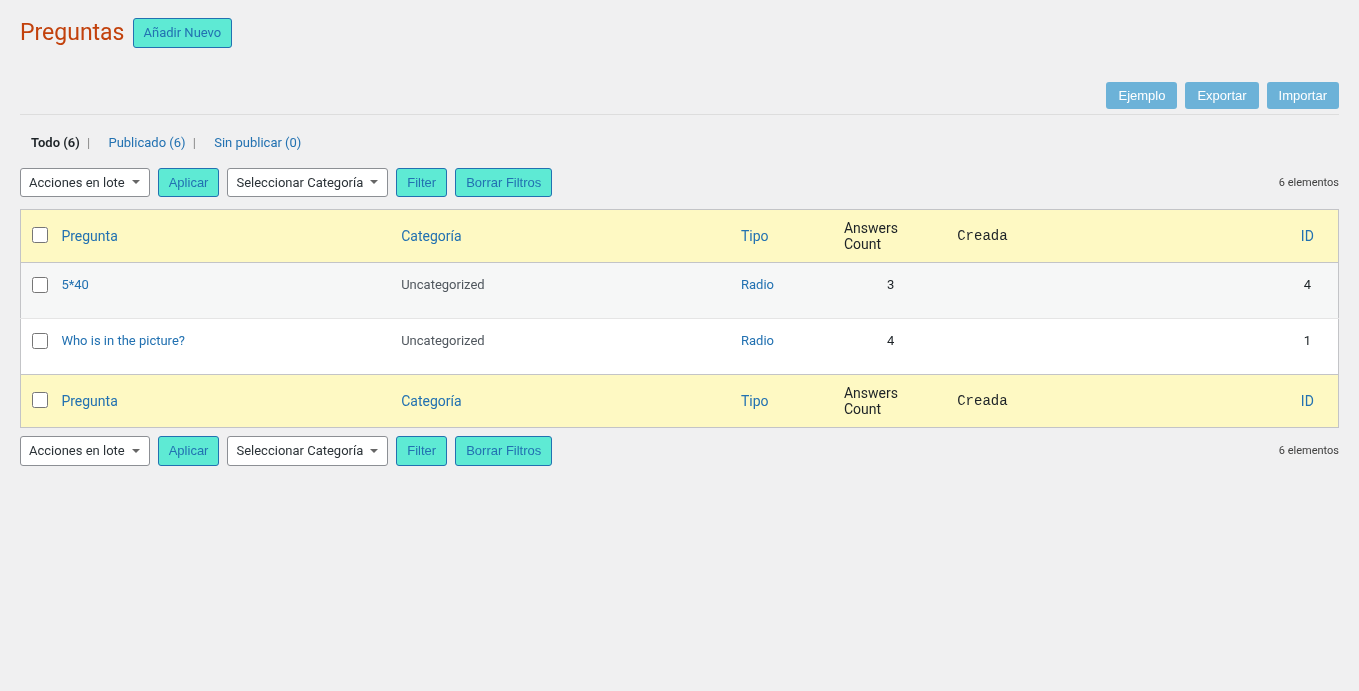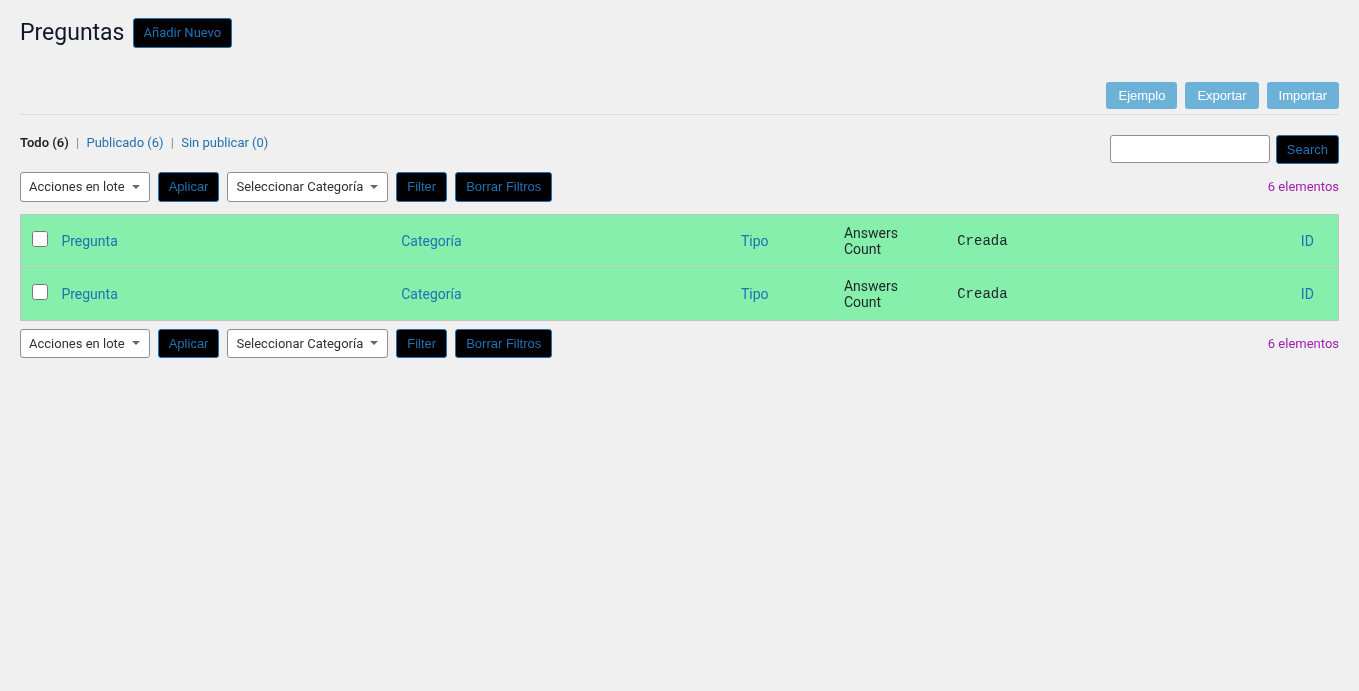--- a/index.html
+++ b/index.html
@@ -13,26 +13,26 @@
   }
   .heading-row {
     display: flex;
     align-items: center;
     gap: 8px;
     padding: 8px 0 34px 0;
   }
   h1 {
     font-size: 23px;
     font-weight: 400;
-    color: #0f172a;
+    color: #c2410c;
   }
   .button-outline {
     border: 1px solid #2271b1;
     color: #2271b1;
-    background: #000000;
+    background: #5eead4;
     padding: 4px 10px;
     font-size: 13px;
     border-radius: 3px;
     cursor: pointer;
     text-decoration: none;
     line-height: 1.5;
   }
   .action-buttons-right {
     display: flex;
     justify-content: flex-end;
@@ -51,21 +51,21 @@
   hr.divider {
     border: none;
     border-top: 1px solid #ddd;
     margin: 0 0 20px 0;
   }
   .subsubsub {
     font-size: 13px;
     color: #50575e;
     margin-bottom: 10px;
   }
-  .subsubsub a { color: #2271b1; text-decoration: none; }
+  .subsubsub a { color: #2271b1; text-decoration: none; margin-left: 11px; }
   .subsubsub a.current { color: #1d2327; font-weight: 600; }
   .subsubsub .sep { color: #888; padding: 0 4px; }
   .top-row {
     display: flex;
     justify-content: space-between;
     align-items: flex-start;
     gap: 10px;
   }
   .search-box {
     display: flex;
@@ -98,25 +98,25 @@
     border: 1px solid #8c8f94;
     background: #fff;
     padding: 4px 8px;
     border-radius: 3px;
     font-size: 13px;
     cursor: pointer;
     color: #2c3338;
     line-height: 1.5;
   }
   .select-like svg { width: 10px; height: 10px; fill: #666; }
-  .num-items { color: #a21caf; font-size: 13px; }
+  .num-items { color: #404040; font-size: 11px; }
   table.wp-list {
     width: 100%;
     border-collapse: collapse;
-    background: #86efac;
+    background: #fef9c3;
     border: 1px solid #c3c4c7;
     margin-top: 4px;
   }
   table.wp-list thead th, table.wp-list tfoot th {
     text-align: left;
     font-weight: 400;
     padding: 10px 10px;
     font-size: 14px;
     color: #2271b1;
     border-bottom: 1px solid #c3c4c7;
@@ -171,24 +171,20 @@
 
 <hr class="divider">
 
 <div class="top-row">
   <div class="subsubsub">
     <a href="#" class="current">Todo (6)</a>
     <span class="sep">|</span>
     <a href="#">Publicado (6)</a>
     <span class="sep">|</span>
     <a href="#">Sin publicar (0)</a>
-  </div>
-  <div class="search-box">
-    <input type="text" style="">
-    <button class="button-outline">Search</button>
   </div>
 </div>
 
 <div class="tablenav">
   <div class="left">
     <div class="select-like">
       <span>Acciones en lote</span>
       <svg viewBox="0 0 10 10">
           <path d="M1 3 L5 7 L9 3 Z"></path>
         </svg>
@@ -212,20 +208,38 @@
       <th class="check-col"><input type="checkbox" style=""></th>
       <th class="col-question"><a href="#">Pregunta</a></th>
       <th class="col-category"><a href="#">Categoría</a></th>
       <th class="col-type"><a href="#">Tipo</a></th>
       <th class="col-answers plain">Answers Count</th>
       <th class="col-created plain">Creada</th>
       <th class="col-id" style="text-align:center;"><a href="#">ID</a></th>
     </tr>
   </thead>
   <tbody id="table-body">
+      <tr>
+        <td class="check-col"><input type="checkbox" style=""></td>
+        <td class="col-question"><a class="link">5*40</a></td>
+        <td class="col-category">Uncategorized</td>
+        <td class="col-type"><a class="link">Radio</a></td>
+        <td class="col-answers" style="text-align:center;">3</td>
+        <td class="col-created"></td>
+        <td class="col-id" style="text-align:center;">4</td>
+      </tr>
+      <tr>
+        <td class="check-col"><input type="checkbox" style=""></td>
+        <td class="col-question"><a class="link">Who is in the picture?</a></td>
+        <td class="col-category">Uncategorized</td>
+        <td class="col-type"><a class="link">Radio</a></td>
+        <td class="col-answers" style="text-align:center;">4</td>
+        <td class="col-created"></td>
+        <td class="col-id" style="text-align:center;">1</td>
+      </tr>
     </tbody>
   <tfoot>
     <tr>
       <th class="check-col"><input type="checkbox" style=""></th>
       <th class="col-question"><a href="#">Pregunta</a></th>
       <th class="col-category"><a href="#">Categoría</a></th>
       <th class="col-type"><a href="#">Tipo</a></th>
       <th class="col-answers plain">Answers Count</th>
       <th class="col-created plain">Creada</th>
       <th class="col-id" style="text-align:center;"><a href="#">ID</a></th>

